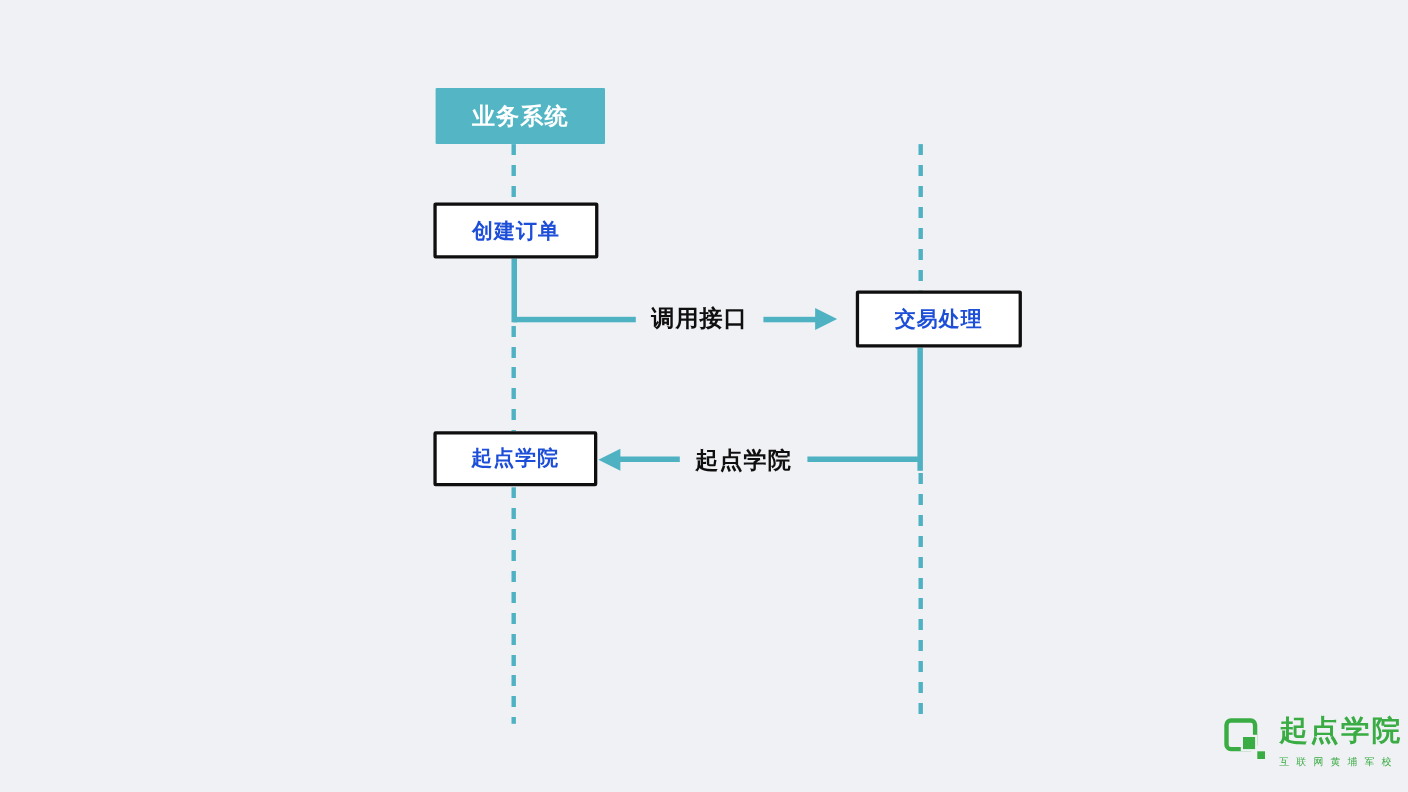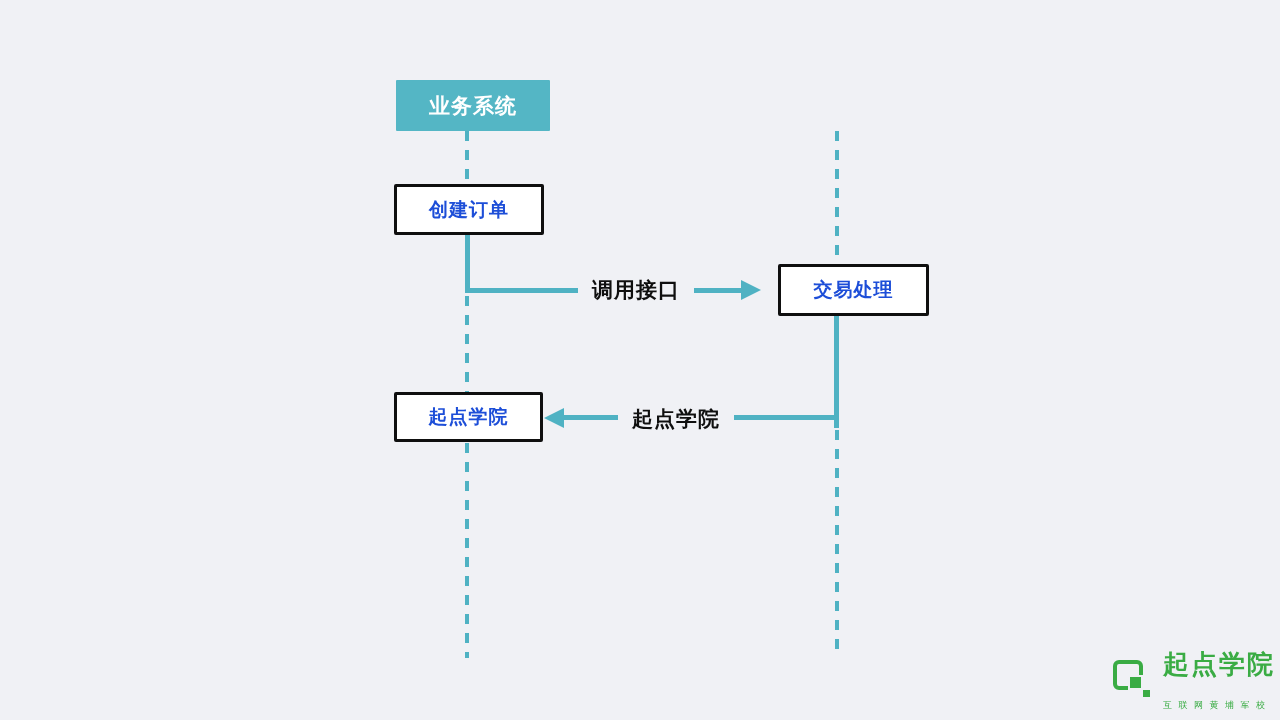--- a/index.html
+++ b/index.html
@@ -119,21 +119,21 @@
     font-size: 26px;
     font-weight: bold;
     line-height: 28px;
     letter-spacing: 2px;
     white-space: nowrap;
   }
   .logo-tagline {
     color: #3AAC44;
     font-size: 9px;
     letter-spacing: 6.5px;
-    margin-top: 21px;
+    margin-top: 8px;
     white-space: nowrap;
   }
 </style>
 </head>
 <body>
 
 <div class="stage">
 
   <div class="actor a1">业务系统</div>
 

